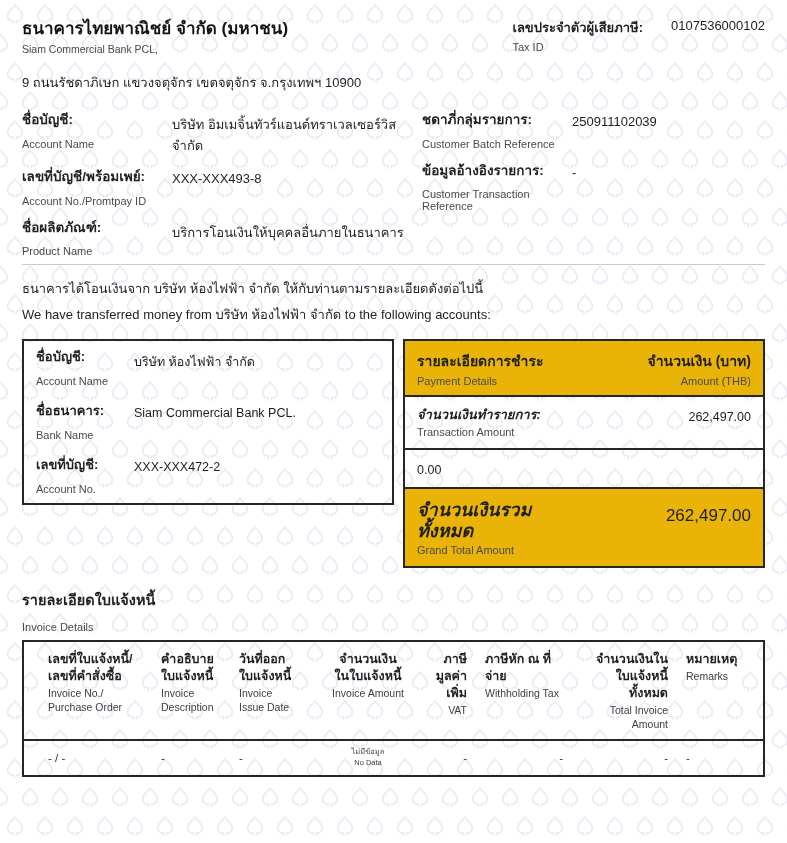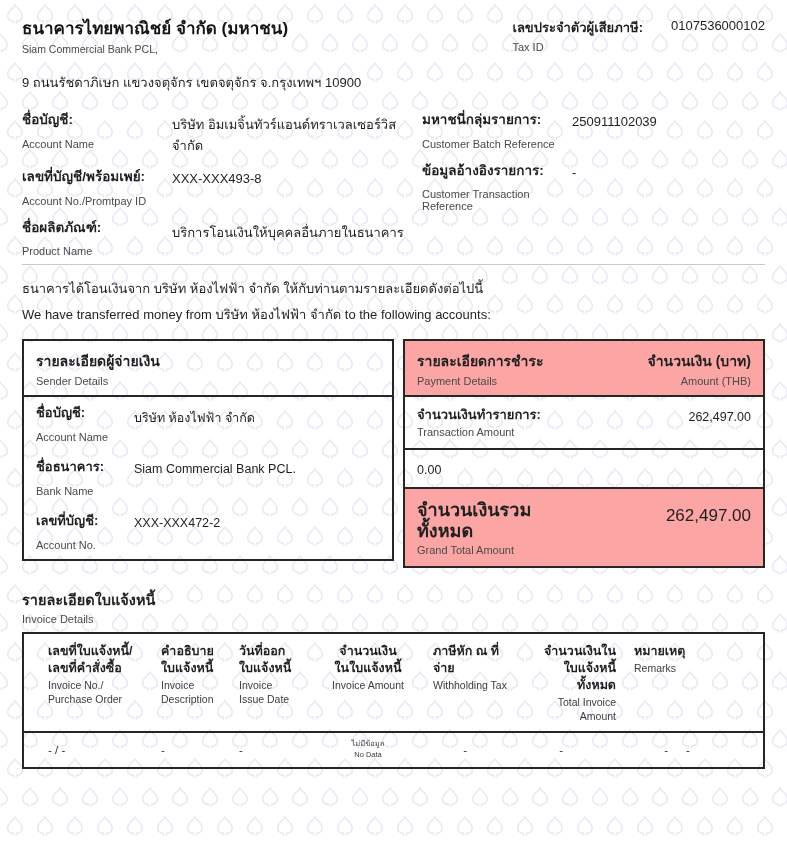--- a/index.html
+++ b/index.html
@@ -39,41 +39,41 @@
   .note .en { font-size:13px; margin-top:5px; }
 
   
   .boxes { display:flex; gap:9px; margin-top:14px; align-items:flex-start; }
   .box { border:2px solid #262626; background:transparent; }
   .box-sender { width:372px; flex:0 0 372px; }
   .box-pay { flex:1; }
   .bhead { padding:9px 12px 8px; border-bottom:2px solid #262626; }
   .bhead .th { font-size:14px; font-weight:bold; }
   .bhead .en { font-size:11px; color:#4a4a4a; margin-top:3px; }
-  .bhead.gray, .gray { background:#fca5a5; }
+  .bhead.gray, .gray { background:#eab308; }
   .bhead-flex { display:flex; justify-content:space-between; }
   .bhead-flex .right { text-align:right; }
 
   .srow { display:flex; padding:9px 12px 8px; }
   .srow .flab { width:98px; flex:0 0 98px; }
   .srow .flab .th { font-size:13px; }
   .srow .fval { font-size:12.5px; padding-top:2px; }
 
   .prow { display:flex; justify-content:space-between; padding:11px 12px 10px; border-bottom:2px solid #262626; }
   .prow:last-child { border-bottom:none; }
-  .prow .flab .th { font-size:13px; font-weight:bold; }
+  .prow .flab .th { font-size:13px; font-weight:bold;font-style:italic; }
   .prow .flab .en { font-size:11px; color:#4a4a4a; margin-top:3px; }
   .prow .amt { font-size:12.5px; padding-top:2px; }
   .prow.total .flab .th { font-size:18px; }
   .prow.total .amt { font-size:17px; padding-top:6px; }
 
   
   .inv-head { margin-top:20px; }
   .inv-head .th { font-size:14.5px; font-weight:bold; }
-  .inv-head .en { font-size:11px; color:#4a4a4a; margin-top:2px; }
+  .inv-head .en { font-size:11px; color:#4a4a4a; margin-top:10px; }
   .itable { border:2px solid #262626; margin-top:7px; }
   .ihdr { display:flex; border-bottom:2px solid #262626; padding:9px 0 8px; }
   .icell { padding:0 9px; }
   .icell .th { font-size:12.5px; font-weight:bold; line-height:1.35; }
   .icell .en { font-size:10.5px; color:#3d3d3d; line-height:1.3; margin-top:2px; }
   .pre { white-space:pre-line; }
   .c1 { width:128px; flex:0 0 128px; padding-left:24px; }
   .c2 { width:78px;  flex:0 0 78px; }
   .c3 { width:82px;  flex:0 0 82px; }
   .c4 { width:112px; flex:0 0 112px; text-align:center; }
@@ -151,21 +151,21 @@
         <div class="flab">
           <div class="th">ชื่อผลิตภัณฑ์:</div>
           <div class="en">Product Name</div>
         </div>
         <div class="fval">บริการโอนเงินให้บุคคลอื่นภายในธนาคาร</div>
       </div>
     </div>
     <div class="fcol">
       <div class="frow">
         <div class="flab">
-          <div class="th">มหาชนี่กลุ่มรายการ:</div>
+          <div class="th">ชดาภี่กลุ่มรายการ:</div>
           <div class="en">Customer Batch Reference</div>
         </div>
         <div class="fval">250911102039</div>
       </div>
       <div class="frow">
         <div class="flab">
           <div class="th">ข้อมูลอ้างอิงรายการ:</div>
           <div class="en">Customer Transaction Reference</div>
         </div>
         <div class="fval">-</div>
@@ -176,24 +176,20 @@
   <hr class="rule">
 
   <div class="note">
     <div class="th">ธนาคารได้โอนเงินจาก บริษัท ห้องไฟฟ้า จำกัด  ให้กับท่านตามรายละเอียดดังต่อไปนี้</div>
     <div class="en">We have transferred money from บริษัท ห้องไฟฟ้า จำกัด  to the following accounts:</div>
   </div>
 
   <div class="boxes">
 
     <div class="box box-sender">
-      <div class="bhead">
-        <div class="th">รายละเอียดผู้จ่ายเงิน</div>
-        <div class="en">Sender Details</div>
-      </div>
       <div class="srow">
         <div class="flab">
           <div class="th">ชื่อบัญชี:</div>
           <div class="en">Account Name</div>
         </div>
         <div class="fval">บริษัท ห้องไฟฟ้า จำกัด</div>
       </div>
       <div class="srow">
         <div class="flab">
           <div class="th">ชื่อธนาคาร:</div>
@@ -263,20 +259,24 @@
         <div class="th pre">วันที่ออก
 ใบแจ้งหนี้</div>
         <div class="en pre">Invoice
 Issue Date</div>
       </div>
       <div class="icell c4">
         <div class="th pre">จำนวนเงิน
 ในใบแจ้งหนี้</div>
         <div class="en pre">Invoice Amount</div>
       </div>
+      <div class="icell c5">
+        <div class="th pre">ภาษีมูลค่าเพิ่ม</div>
+        <div class="en pre">VAT</div>
+      </div>
       <div class="icell c6">
         <div class="inner">
           <div class="th pre">ภาษีหัก ณ ที่จ่าย</div>
           <div class="en pre">Withholding Tax</div>
         </div>
       </div>
       <div class="icell c7">
         <div class="th pre">จำนวนเงินใน
 ใบแจ้งหนี้ทั้งหมด</div>
         <div class="en pre">Total Invoice

